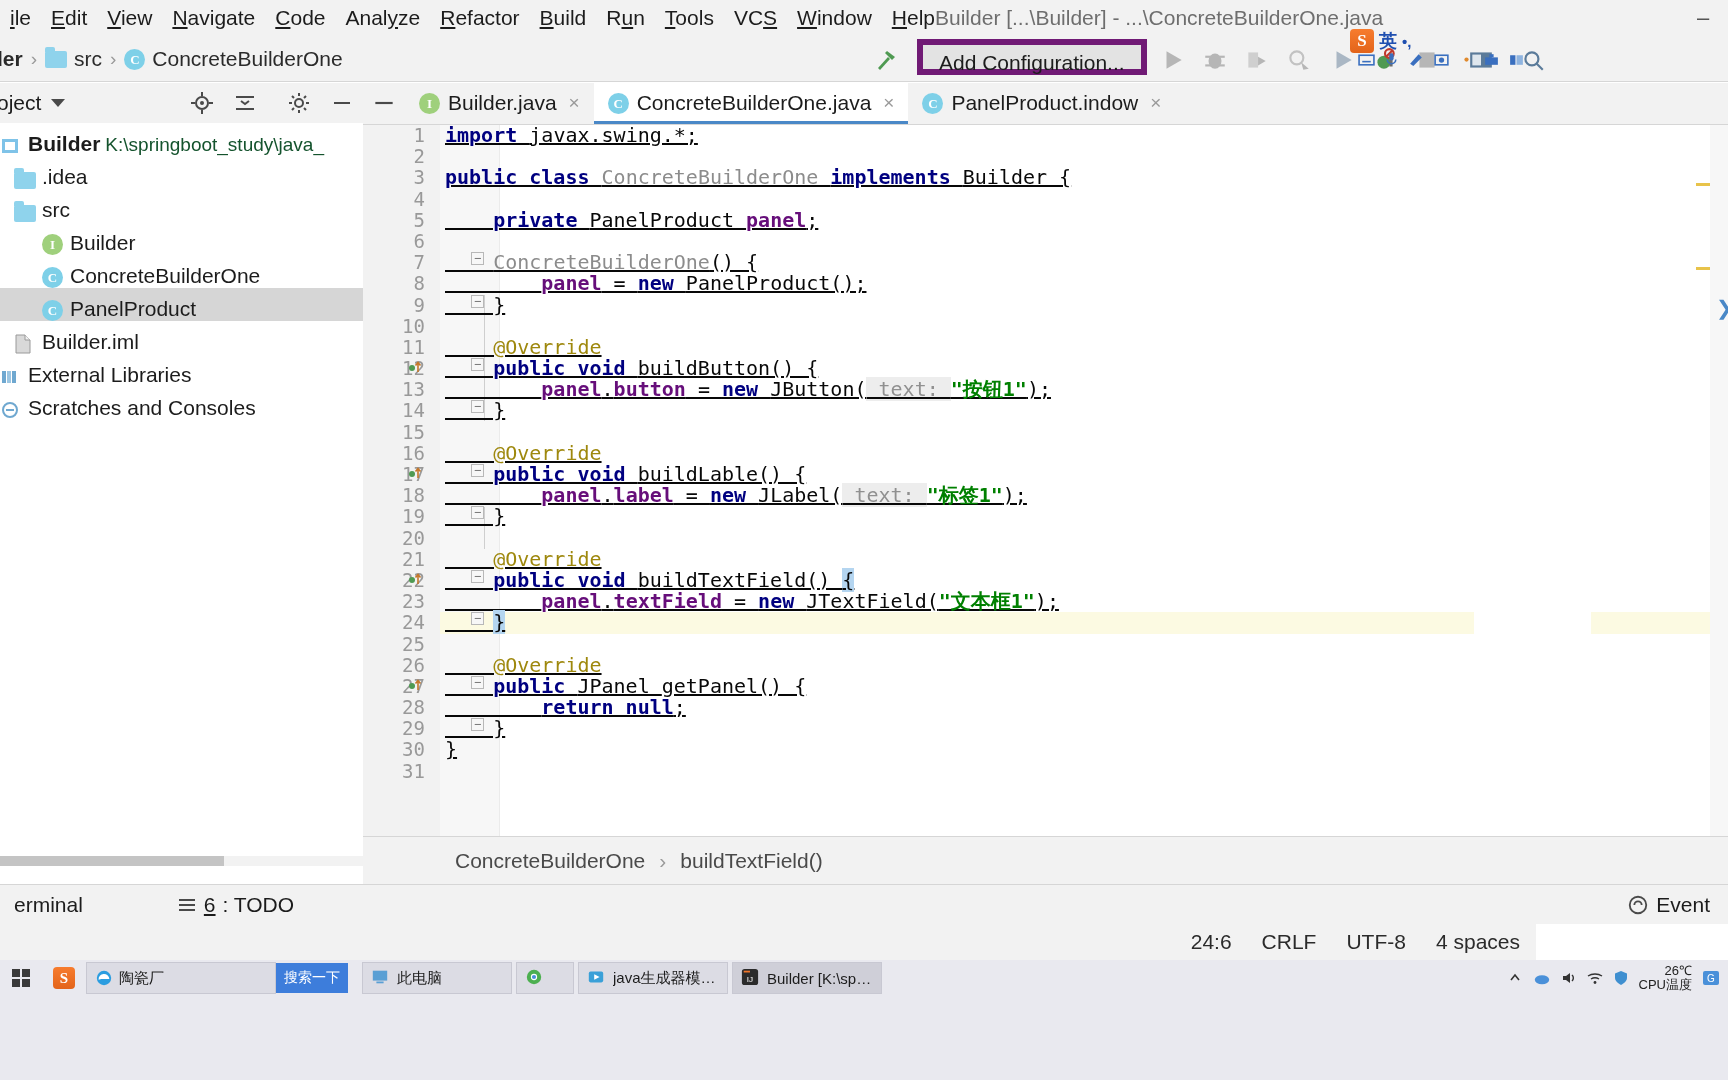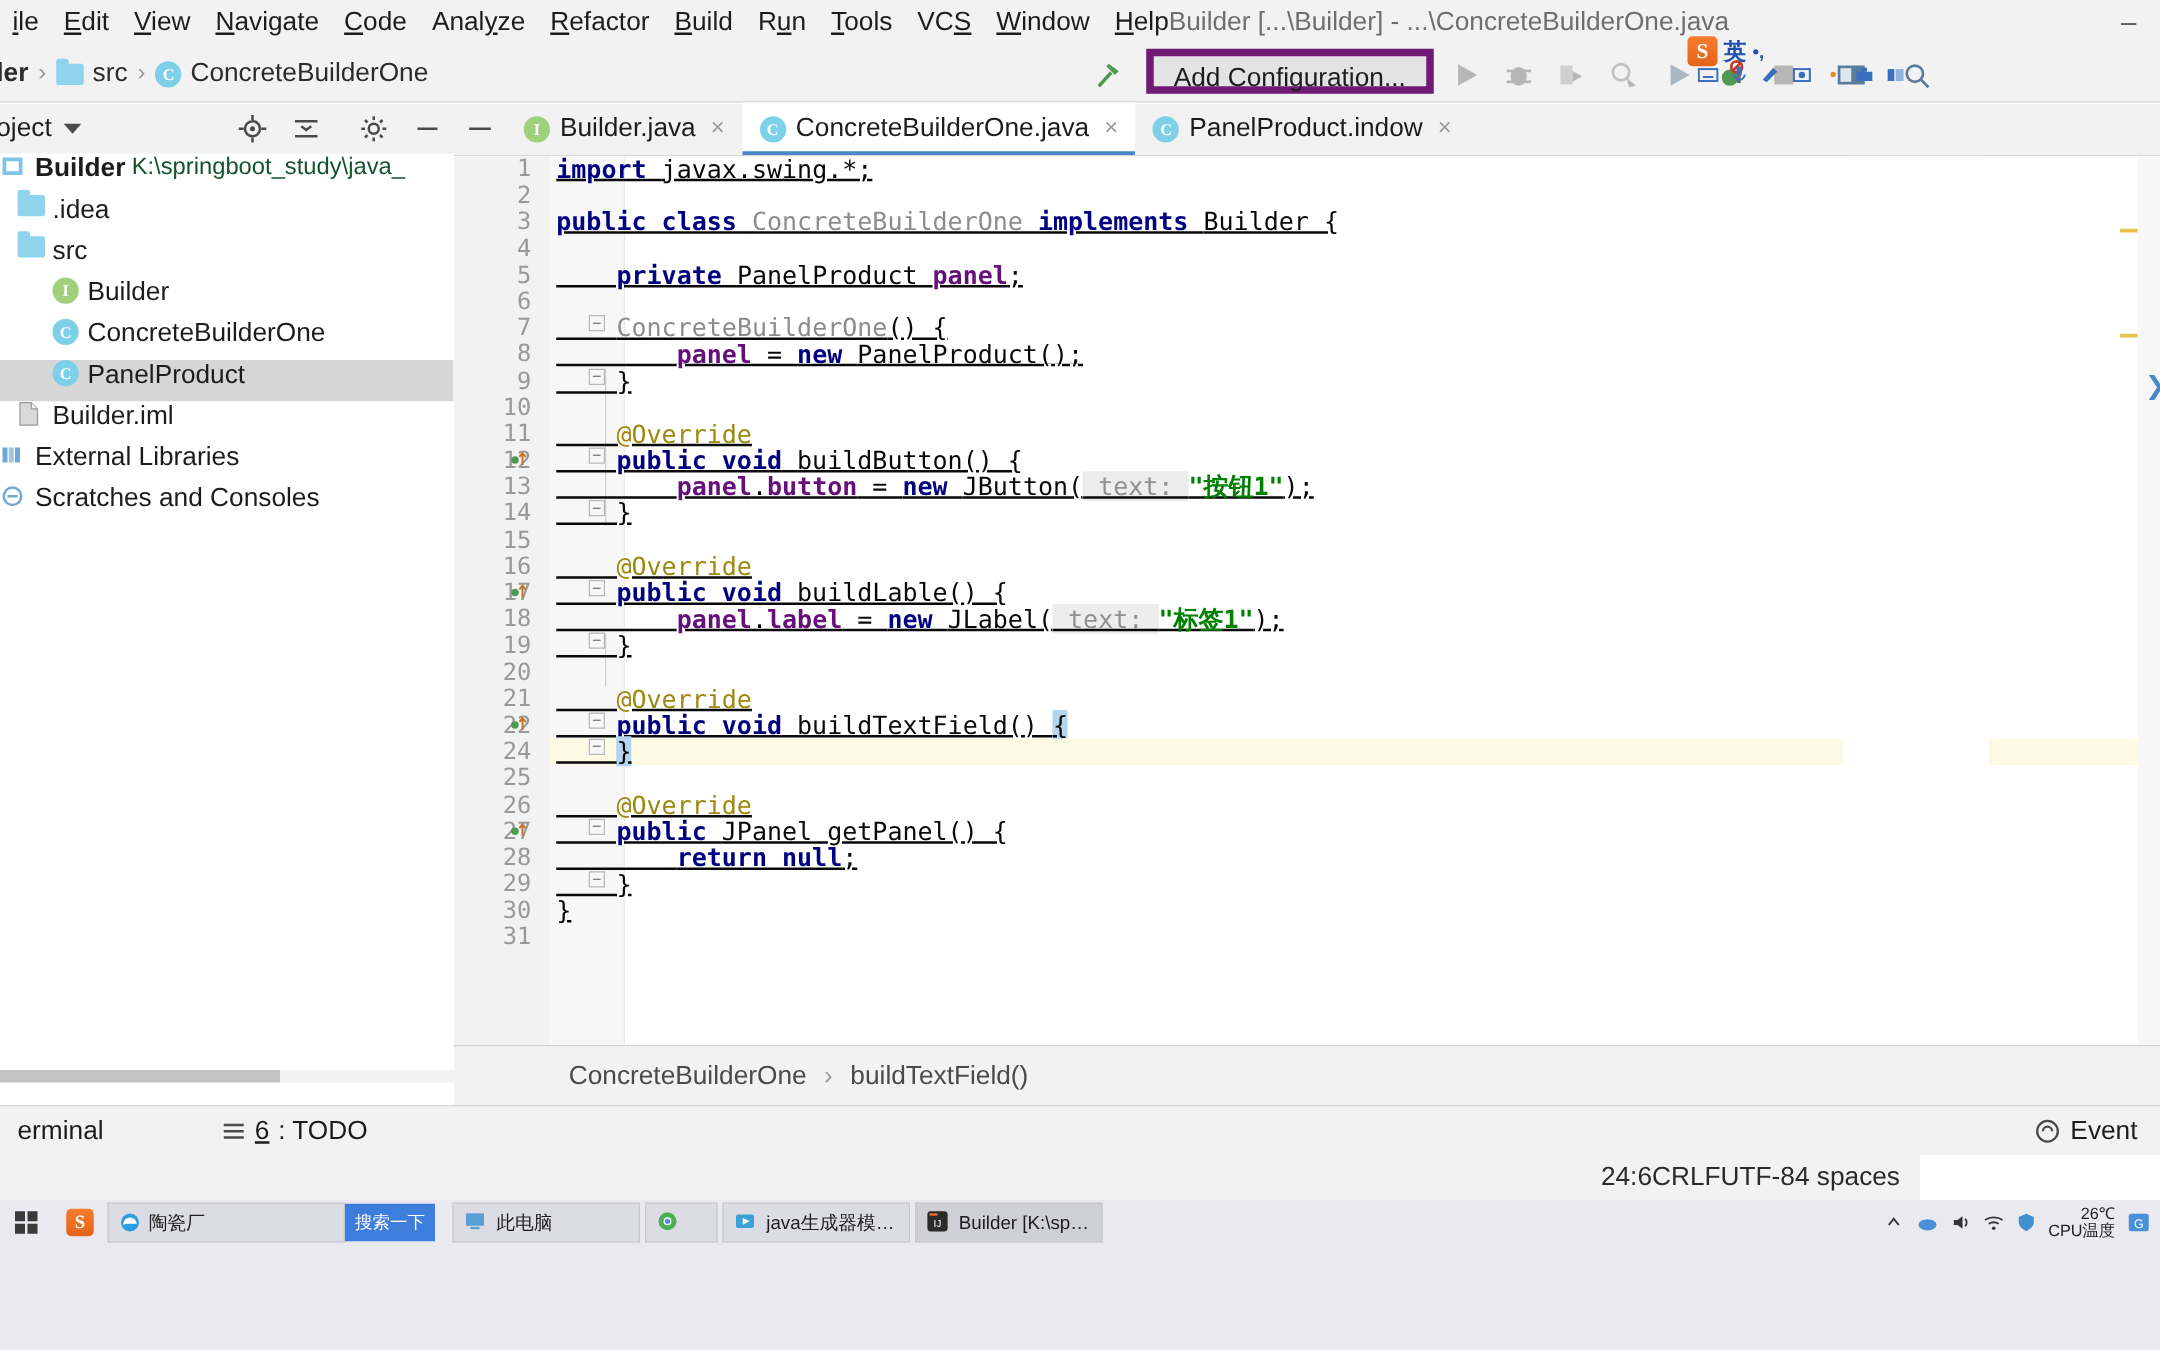--- a/index.html
+++ b/index.html
@@ -86,21 +86,21 @@
     border-top: 8px solid #4a4a4a;
   }
   .ph-icon { position: absolute; width: 24px; height: 24px; }
 
   
   .proj-tree {
     position: absolute; left: 0; top: 123px; width: 363px; height: 738px;
     background: #ffffff; overflow: hidden;
   }
   .tree-row {
-    display: flex; align-items: flex-start; height: 33px;
+    display: flex; align-items: flex-end; height: 33px;
     font-size: 21px; color: #1c1c1c; white-space: nowrap;
   }
   .tree-row.selected { background: #d6d6d6; }
   .tree-path { color: #14532d; font-size: 19px; margin-left: 5px; }
 
   
   .tabbar {
     position: absolute; left: 363px; top: 83px; width: 1365px; height: 42px;
     background: #f2f2f2; border-bottom: 1px solid #d6d6d6;
     display: flex; align-items: flex-end;
@@ -189,21 +189,21 @@
     background: #f2f2f2; border-top: 1px solid #d6d6d6;
     display: flex; align-items: center; font-size: 21px; color: #1c1c1c;
   }
   .bs-item { display: flex; align-items: center; gap: 7px; padding: 0 14px; white-space: nowrap; }
 
   
   .statusbar {
     position: absolute; left: 0; top: 924px; width: 1536px; height: 36px;
     background: #f2f2f2;
     display: flex; align-items: center; justify-content: flex-end;
-    font-size: 21px; color: #2b2b2b; padding-right: 16px;
+    font-size: 21px; color: #2b2b2b; gap: 30px; padding-right: 16px;
   }
 
   
   .taskbar {
     position: absolute; left: 0; top: 960px; width: 1728px; height: 120px;
     background: #e9e9ef;
   }
   .tb-row {
     position: absolute; left: 0; top: 0; width: 1728px; height: 36px;
     background: #e9e9ef; display: flex; align-items: center;
@@ -540,20 +540,21 @@
               <path d="M11 14 V5 M8.5 7.5 L11 4.5 L13.5 7.5" stroke="#c4772a" stroke-width="1.6" fill="none"></path>
             </svg></span><span class="fold-mark">−</span><span class="ltext"><span class="kw">    public void </span><span class="plain">buildLable() {</span></span></div>
         <div class="line"><span class="lnum">18</span><span class="ltext"><span class="plain">        </span><span class="fld">panel</span><span class="plain">.</span><span class="fld">label</span><span class="plain"> = </span><span class="kw">new </span><span class="plain">JLabel(</span><span class="hint"> text: </span><span class="str">"标签1"</span><span class="plain">);</span></span></div>
         <div class="line"><span class="lnum">19</span><span class="fold-mark">−</span><span class="ltext"><span class="plain">    }</span></span></div>
         <div class="line"><span class="lnum">20</span><span class="ltext"></span></div>
         <div class="line"><span class="lnum">21</span><span class="ltext"><span class="ann">    @Override</span></span></div>
         <div class="line"><span class="lnum">22</span><span class="gut-ic"><svg width="18" height="18" viewBox="0 0 18 18">
               <circle cx="5" cy="10" r="3" fill="#4f9a52"></circle>
               <path d="M11 14 V5 M8.5 7.5 L11 4.5 L13.5 7.5" stroke="#c4772a" stroke-width="1.6" fill="none"></path>
             </svg></span><span class="fold-mark">−</span><span class="ltext"><span class="kw">    public void </span><span class="plain">buildTextField() </span><span class="sel">{</span></span></div>
+        <div class="line"><span class="lnum">23</span><span class="ltext"><span class="plain">        </span><span class="fld">panel</span><span class="plain">.</span><span class="fld">textField</span><span class="plain"> = </span><span class="kw">new </span><span class="plain">JTextField(</span><span class="str">"文本框1"</span><span class="plain">);</span></span></div>
         <div class="line"><div class="cur-line"></div><span class="lnum">24</span><span class="fold-mark">−</span><span class="ltext"><span class="plain">    </span><span class="sel">}</span></span></div>
         <div class="line"><span class="lnum">25</span><span class="ltext"></span></div>
         <div class="line"><span class="lnum">26</span><span class="ltext"><span class="ann">    @Override</span></span></div>
         <div class="line"><span class="lnum">27</span><span class="gut-ic"><svg width="18" height="18" viewBox="0 0 18 18">
               <circle cx="5" cy="10" r="3" fill="#4f9a52"></circle>
               <path d="M11 14 V5 M8.5 7.5 L11 4.5 L13.5 7.5" stroke="#c4772a" stroke-width="1.6" fill="none"></path>
             </svg></span><span class="fold-mark">−</span><span class="ltext"><span class="kw">    public </span><span class="plain">JPanel </span><span class="plain">getPanel() {</span></span></div>
         <div class="line"><span class="lnum">28</span><span class="ltext"><span class="plain">        </span><span class="kw">return null</span><span class="plain">;</span></span></div>
         <div class="line"><span class="lnum">29</span><span class="fold-mark">−</span><span class="ltext"><span class="plain">    }</span></span></div>
         <div class="line"><span class="lnum">30</span><span class="ltext"><span class="plain">}</span></span></div>

